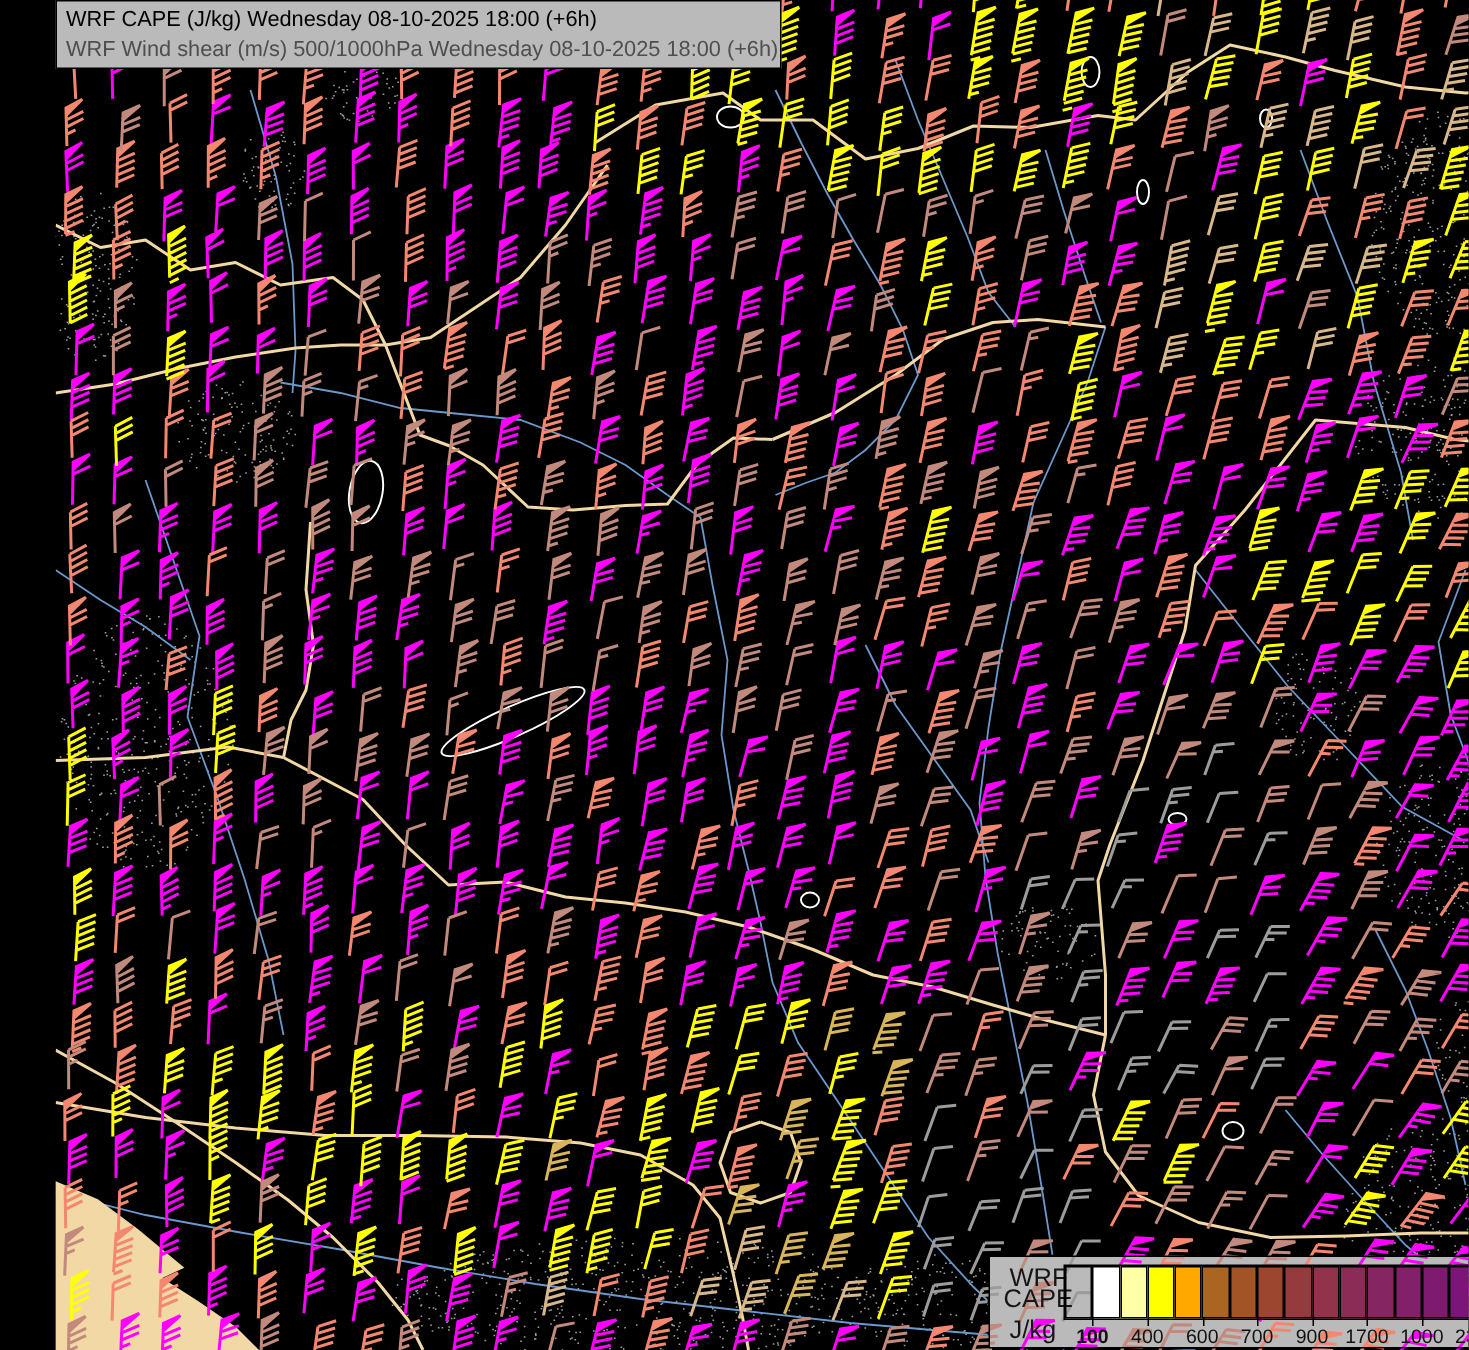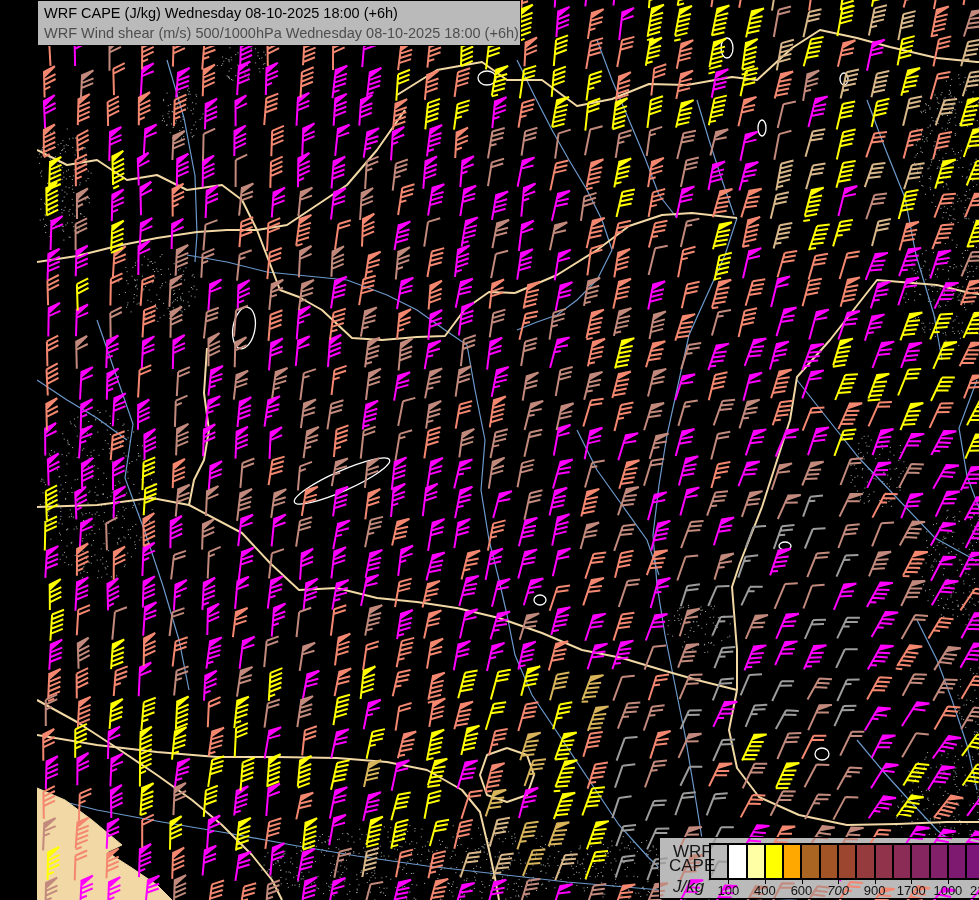--- a/index.html
+++ b/index.html
@@ -10,21 +10,21 @@
   #title-box{position:absolute;left:0;top:0;width:484px;height:46px;box-sizing:border-box;
     background:#bababa;border:1px solid #000;padding:2px 6px;z-index:5;}
   #title-box .t1{font-size:14.5px;line-height:20px;color:#000;white-space:nowrap;}
   #title-box .t2{font-size:14.5px;line-height:20px;color:#4e4e4e;white-space:nowrap;text-align:right;}
   
   #legend{position:absolute;left:622px;top:837px;width:356px;height:62px;box-sizing:border-box;
     border:1px solid #000;z-index:5;}
   #legend .lab{position:absolute;font-size:17px;color:#161616;}
   #legend .lab.l1{left:13px;top:4px;}
   #legend .lab.l2{left:9px;top:18px;}
-  #legend .lab.l3{left:13px;top:39px;font-style:italic;}
+  #legend .lab.l3{left:13px;top:39px;}
   #cells{position:absolute;left:49px;top:5px;display:flex;border:1px solid #000;}
   .cell{width:16.3px;height:33px;border:1px solid #000;}
   .tick{position:absolute;width:1px;height:6px;background:#000;top:40px;}
   .tick-label{position:absolute;top:45px;width:44px;margin-left:-22px;text-align:center;
     font-size:13px;color:#111;}
 </style>
 </head>
 <body>
 
 <div id="stage">
@@ -105,27 +105,27 @@
         <div class="cell" style="background: rgb(144, 51, 75);"></div>
         <div class="cell" style="background: rgb(139, 44, 87);"></div>
         <div class="cell" style="background: rgb(134, 38, 97);"></div>
         <div class="cell" style="background: rgb(130, 33, 105);"></div>
         <div class="cell" style="background: rgb(126, 27, 113);"></div>
         <div class="cell" style="background: rgb(123, 22, 120);"></div>
         <div class="cell" style="background: rgb(139, 0, 139);"></div>
       </div>
     <div id="legend-ticks">
         <div class="tick" style="left: 68.3px;"></div>
-        <div class="tick-label" style="left: 68.3px;">100</div>
+        <div class="tick-label" style="left: 68.3px; font-weight: bold;">100</div>
         <div class="tick" style="left: 104.9px;"></div>
         <div class="tick-label" style="left: 104.9px;">400</div>
         <div class="tick" style="left: 141.5px;"></div>
         <div class="tick-label" style="left: 141.5px;">600</div>
         <div class="tick" style="left: 178.1px;"></div>
-        <div class="tick-label" style="left: 178.1px; font-style: italic;">700</div>
+        <div class="tick-label" style="left: 178.1px;">700</div>
         <div class="tick" style="left: 214.7px;"></div>
         <div class="tick-label" style="left: 214.7px;">900</div>
         <div class="tick" style="left: 251.3px;"></div>
         <div class="tick-label" style="left: 251.3px;">1700</div>
         <div class="tick" style="left: 287.9px;"></div>
         <div class="tick-label" style="left: 287.9px;">1000</div>
         <div class="tick" style="left: 324.5px;"></div>
         <div class="tick-label" style="left: 324.5px;">2300</div>
       </div>
   </div>

